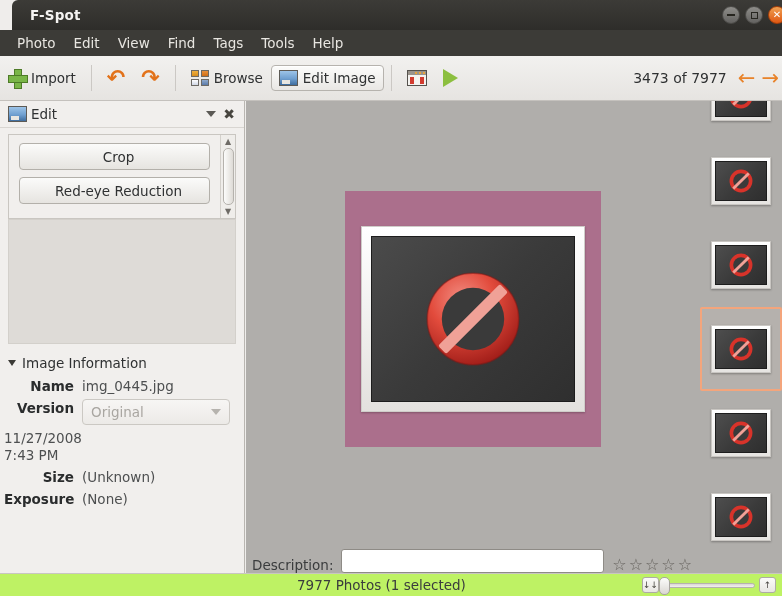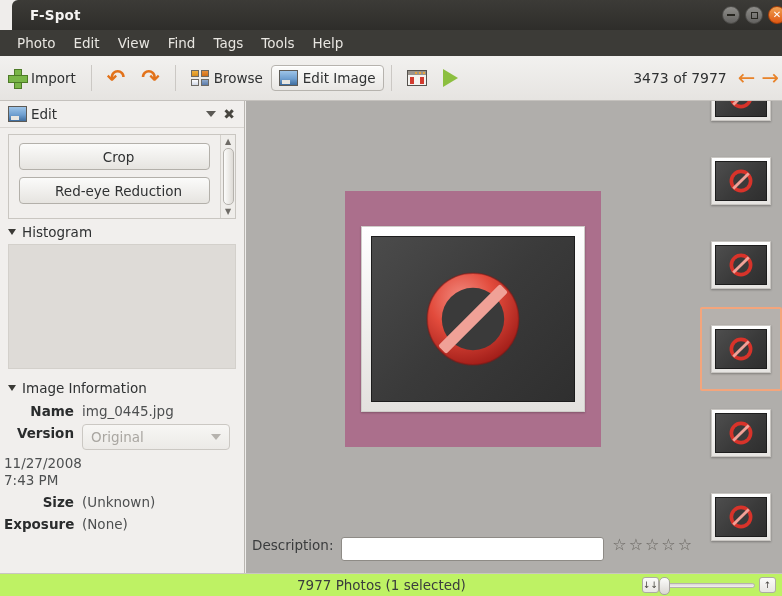--- a/index.html
+++ b/index.html
@@ -216,21 +216,21 @@
     background: linear-gradient(135deg, #4b4b4b 0%, #3a3a3a 50%, #2f2f2f 100%);
     border: 1px solid #1d1d1d;
     display: flex; align-items: center; justify-content: center;
   }
   .noentry { width: 104px; height: 104px; }
 
   
   .descbar {
     position: absolute; left: 246px; top: 537px; width: 454px; height: 36px;
     background: #b0aeab;
-    display: flex; align-items: flex-start; padding: 0 6px; gap: 8px;
+    display: flex; align-items: flex-end; padding: 0 6px; gap: 8px;
   }
   .desc-label { color: #3a3c3d; font-size: 13.5px; }
   .desc-input {
     flex: 1; height: 24px; background: #fff;
     border: 1px solid #8e8b86; border-radius: 3px;
     font-family: inherit; font-size: 13px; padding: 0 5px; color: #222;
   }
   .stars { display: flex; gap: 2px; padding-right: 2px; }
   .star { font-size: 16px; color: #6a6762; line-height: 1; }
 
@@ -381,24 +381,20 @@
         <button class="gbtn">Crop</button>
         <button class="gbtn">Red-eye Reduction</button>
       </div>
       <div class="vscroll">
         <span class="sarrow">▲</span>
         <span class="sthumb"></span>
         <span class="sarrow">▼</span>
       </div>
     </div>
 
-    <div class="section-head">
-      <span class="tri-sm"></span>
-      <span>Histogram</span>
-    </div>
     <div class="histogram-box"></div>
 
     <div class="section-head" style="margin-top:6px">
       <span class="tri-sm"></span>
       <span>Image Information</span>
     </div>
 
     <div class="info-table">
       <div class="info-row">
         <span class="info-label">Name</span>

